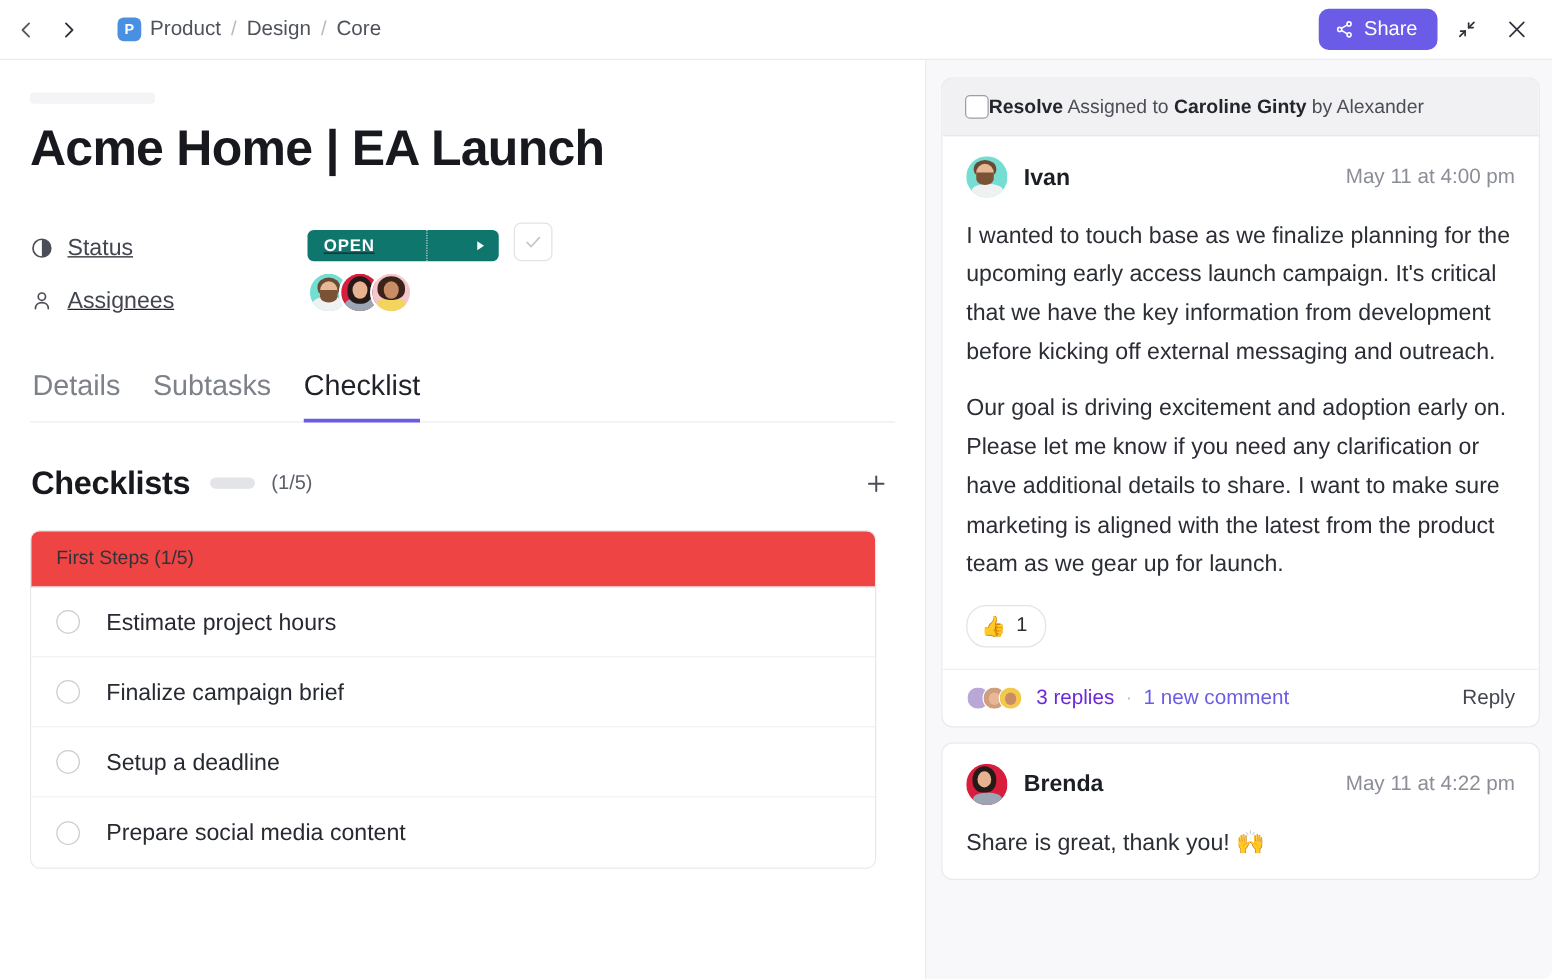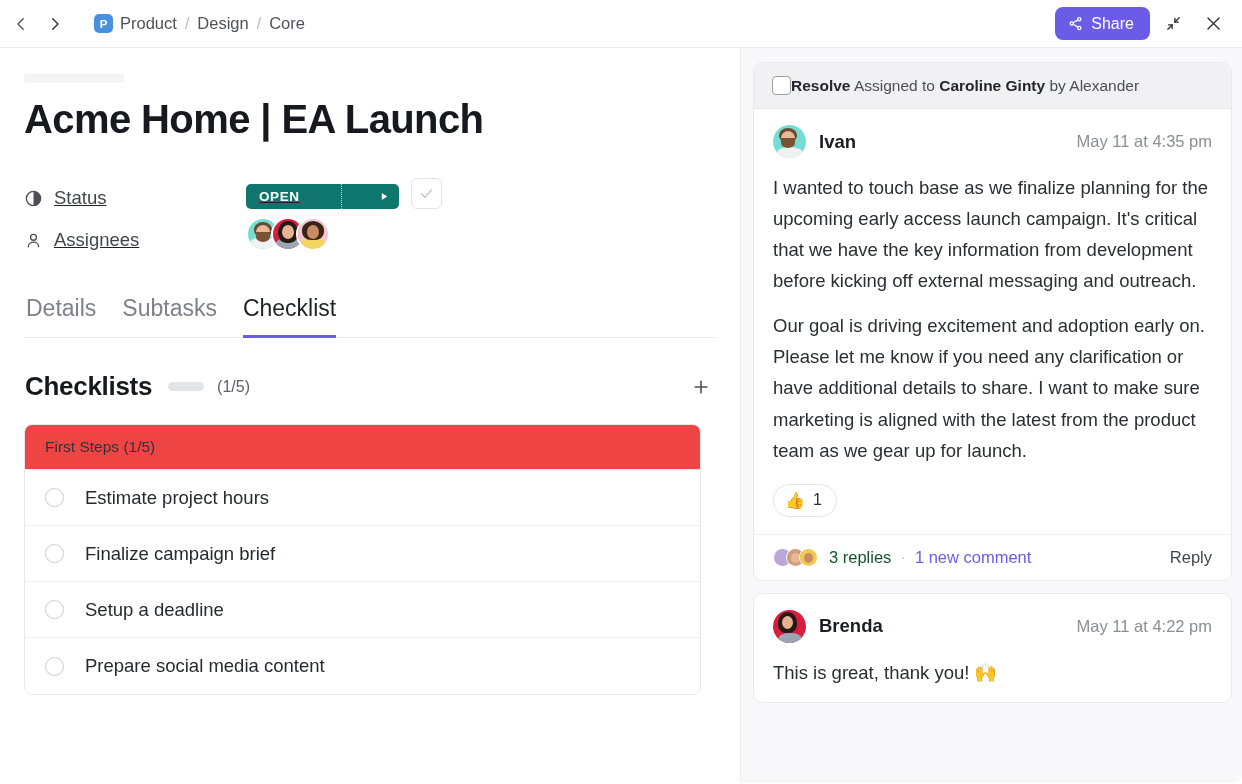--- a/index.html
+++ b/index.html
@@ -338,21 +338,21 @@
   .mini-avatars { display: flex; margin-right: 11px; }
   .mini-avatar {
     width: 19px; height: 19px;
     border-radius: 50%;
     border: 1.5px solid #fff;
     margin-left: -6px;
     overflow: hidden;
     position: relative;
   }
   .mini-avatar:first-child { margin-left: 0; }
-  .replies-count { color: #14532d; cursor: pointer; }
+  .replies-count { color: #6d28d9; cursor: pointer; }
   .dot-sep { color: #c3c5ca; margin: 0 9px; }
   .new-comment { color: #6b5ce7; cursor: pointer; }
   .reply-link { margin-left: auto; color: #43464e; cursor: pointer; }
 
   
   .face { position: absolute; inset: 0; }
   .face .bg { position: absolute; inset: 0; }
   .face .hair { position: absolute; border-radius: 50% 50% 42% 42%; }
   .face .skin { position: absolute; border-radius: 50%; }
   .face .body { position: absolute; bottom: 0; left: 50%; transform: translateX(-50%); border-radius: 50% 50% 0 0; }
@@ -554,21 +554,21 @@
             <span class="comment-avatar">
               <span class="face">
                 <span class="bg" style="background:#74ded2"></span>
                 <span class="body" style="width:25px;height:11px;background:#f0f1f3"></span>
                 <span class="hair" style="left:6px;top:3px;width:18px;height:14px;background:#6b4a33"></span>
                 <span class="skin" style="left:8px;top:6px;width:14px;height:15px;background:#e8b896"></span>
                 <span class="beard" style="left:8px;top:13px;width:14px;height:10px;background:#7a5336"></span>
               </span>
             </span>
             <span class="comment-author">Ivan</span>
-            <span class="comment-time">May 11 at 4:35 pm</span>
+            <span class="comment-time">May 11 at 4:00 pm</span>
           </div>
 
           <div class="comment-para">I wanted to touch base as we finalize planning for the upcoming early access launch campaign. It's critical that we have the key information from development before kicking off external messaging and outreach.</div>
           <div class="comment-para">Our goal is driving excitement and adoption early on. Please let me know if you need any clarification or have additional details to share. I want to make sure marketing is aligned with the latest from the product team as we gear up for launch.</div>
 
           <div class="reaction-row">
             <span class="reaction-pill">
               <span>👍</span>
               <span>1</span>
             </span>
@@ -610,19 +610,19 @@
               <span class="face">
                 <span class="bg" style="background:#d81e3c"></span>
                 <span class="body" style="width:23px;height:10px;background:#9aa6b4"></span>
                 <span class="hair" style="left:5px;top:2px;width:19px;height:21px;background:#241a18"></span>
                 <span class="skin" style="left:9px;top:6px;width:11px;height:13px;background:#e7b291"></span>
               </span>
             </span>
             <span class="comment-author">Brenda</span>
             <span class="comment-time">May 11 at 4:22 pm</span>
           </div>
-          <div class="comment-para">This is great, thank you! 🙌</div>
+          <div class="comment-para">Share is great, thank you! 🙌</div>
         </div>
       </div>
 
     </div>
   </div>
 </div>
 
 </body></html>

